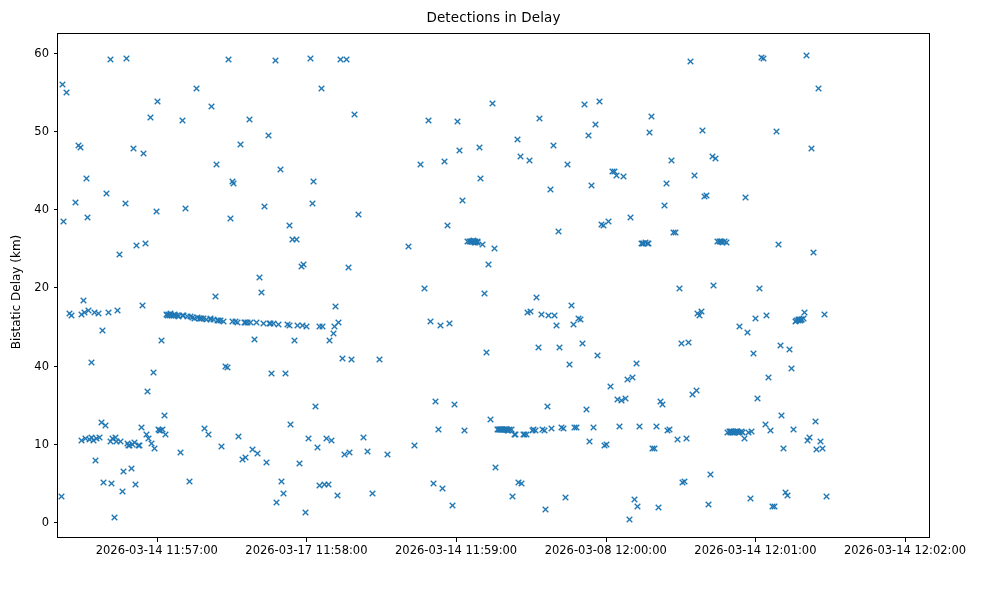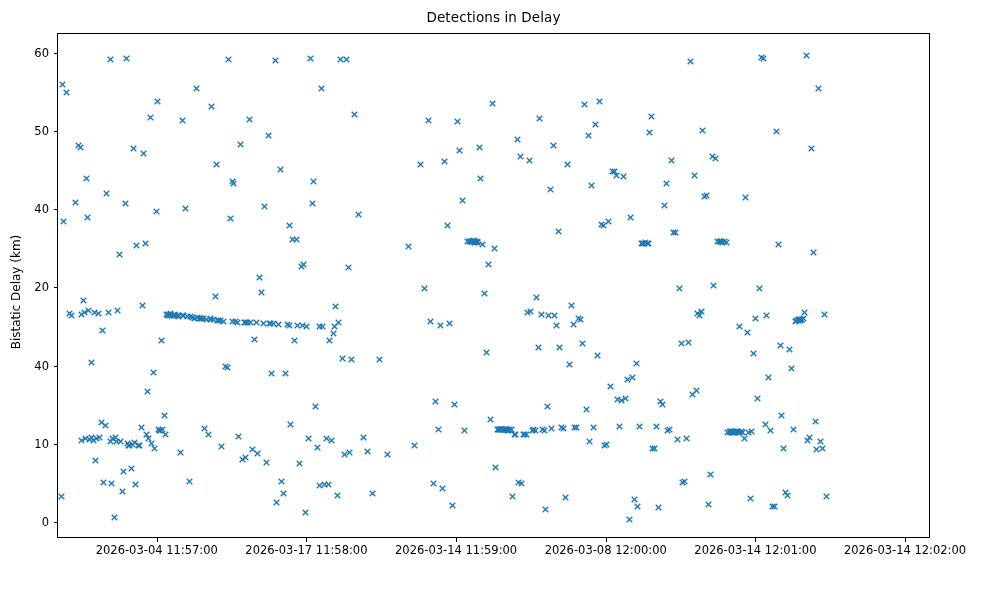--- a/index.html
+++ b/index.html
@@ -56,21 +56,21 @@
       <div class="tick-label-y" style="top: 287.457px; left: 5px;">20</div>
       <div class="tick-mark-y" style="top: 209.163px;"></div>
       <div class="tick-label-y" style="top: 209.163px; left: 5px;">40</div>
       <div class="tick-mark-y" style="top: 130.868px;"></div>
       <div class="tick-label-y" style="top: 130.868px; left: 5px;">50</div>
       <div class="tick-mark-y" style="top: 52.5736px;"></div>
       <div class="tick-label-y" style="top: 52.5736px; left: 5px;">60</div>
     </div>
   <div id="xticks-layer">
       <div class="tick-mark-x" style="left: 156.771px;"></div>
-      <div class="tick-label-x" style="left: 156.771px;">2026-03-04 11:57:00</div>
+      <div class="tick-label-x" style="left: 156.771px;">2026-03-14 11:57:00</div>
       <div class="tick-mark-x" style="left: 306.429px;"></div>
       <div class="tick-label-x" style="left: 306.429px;">2026-03-17 11:58:00</div>
       <div class="tick-mark-x" style="left: 456.086px;"></div>
       <div class="tick-label-x" style="left: 456.086px;">2026-03-14 11:59:00</div>
       <div class="tick-mark-x" style="left: 605.743px;"></div>
       <div class="tick-label-x" style="left: 605.743px;">2026-03-08 12:00:00</div>
       <div class="tick-mark-x" style="left: 755.4px;"></div>
       <div class="tick-label-x" style="left: 755.4px;">2026-03-14 12:01:00</div>
       <div class="tick-mark-x" style="left: 905.057px;"></div>
       <div class="tick-label-x" style="left: 905.057px;">2026-03-14 12:02:00</div>

